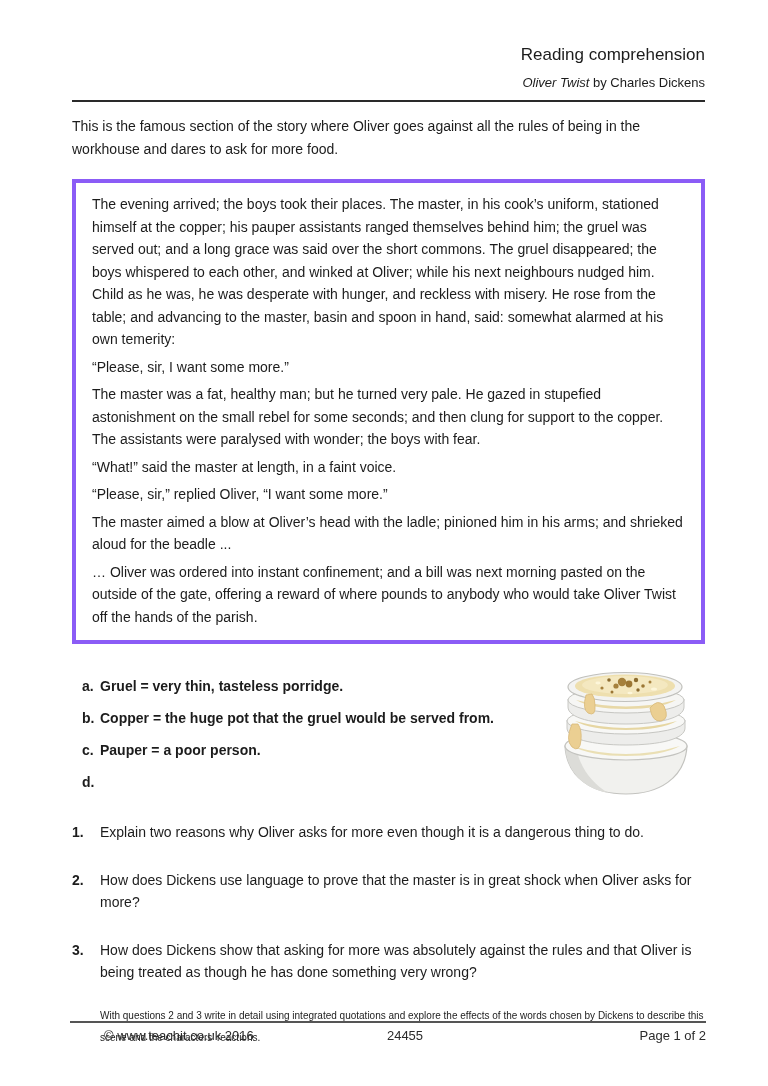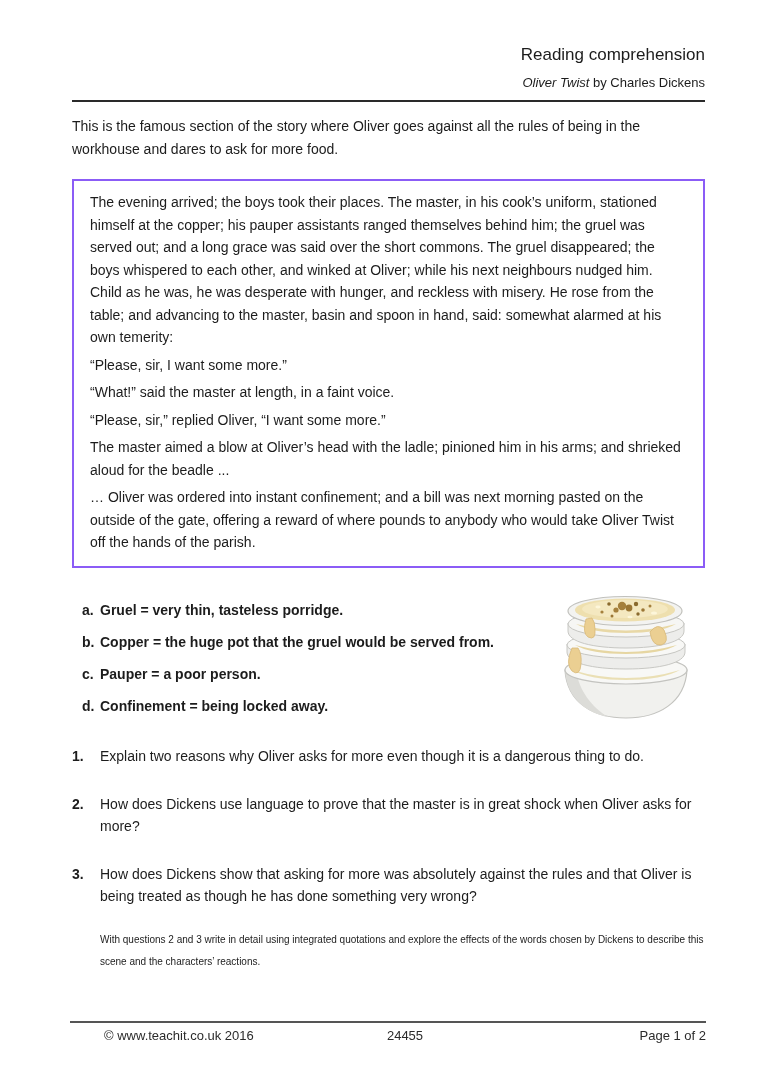--- a/index.html
+++ b/index.html
@@ -19,21 +19,21 @@
   .header .line2 { font-size: 13px; line-height: 26px; color: #1c1c1c; }
   .header .book { font-style: italic; }
   .header-rule { border: none; border-top: 2px solid #2a2a2a; margin: 4px 0 0 0; }
 
   
   .intro { margin: 13px 0 0 0; font-size: 14px; line-height: 23px; }
 
   
   .excerpt-box {
     margin-top: 18px;
-    border: 2px solid #8b5cf6;
+    border: 4px solid #8b5cf6;
     padding: 10px 16px 12px 16px;
     background: #ffffff;
   }
   .excerpt-box p { margin: 0 0 5px 0; font-size: 14px; line-height: 22.5px; }
   .excerpt-box p:last-child { margin-bottom: 0; }
 
   
   .vocab-row { display: flex; margin-top: 24px; align-items: flex-start; }
   .vocab-list { flex: 1 1 auto; margin: 8px 0 0 0; padding: 0; list-style: none; }
   .vocab-list li { display: flex; font-size: 14px; font-weight: bold; line-height: 20px; margin-bottom: 12px; }
@@ -64,20 +64,21 @@
       <div class="line1">Reading comprehension</div>
       <div class="line2"><span class="book">Oliver Twist</span><span> by Charles Dickens</span></div>
       <hr class="header-rule">
     </div>
 
     <p class="intro">This is the famous section of the story where Oliver goes against all the rules of being in the workhouse and dares to ask for more food.</p>
 
     <div class="excerpt-box">
       <p>The evening arrived; the boys took their places. The master, in his cook’s uniform, stationed himself at the copper; his pauper assistants ranged themselves behind him; the gruel was served out; and a long grace was said over the short commons. The gruel disappeared; the boys whispered to each other, and winked at Oliver; while his next neighbours nudged him. Child as he was, he was desperate with hunger, and reckless with misery. He rose from the table; and advancing to the master, basin and spoon in hand, said: somewhat alarmed at his own temerity:</p>
       <p>“Please, sir, I want some more.”</p>
+      <p>The master was a fat, healthy man; but he turned very pale. He gazed in stupefied astonishment on the small rebel for some seconds; and then clung for support to the copper. The assistants were paralysed with wonder; the boys with fear.</p>
       <p>“What!” said the master at length, in a faint voice.</p>
       <p>“Please, sir,” replied Oliver, “I want some more.”</p>
       <p>The master aimed a blow at Oliver’s head with the ladle; pinioned him in his arms; and shrieked aloud for the beadle ...</p>
       <p>… Oliver was ordered into instant confinement; and a bill was next morning pasted on the outside of the gate, offering a reward of where pounds to anybody who would take Oliver Twist off the hands of the parish.</p>
     </div>
 
     <div class="vocab-row">
       <ul class="vocab-list">
         <li>
           <span class="marker">a.</span>
@@ -86,21 +87,20 @@
         <li>
           <span class="marker">b.</span>
           <span>Copper = the huge pot that the gruel would be served from.</span>
         </li>
         <li>
           <span class="marker">c.</span>
           <span>Pauper = a poor person.</span>
         </li>
         <li>
           <span class="marker">d.</span>
-          <span>Confinement = being locked away.</span>
         </li>
       </ul>
 
       <div class="bowls-wrap">
         <svg width="152" height="135" viewBox="0 0 152 135" aria-hidden="true">
 
           <path d="M15 80 C17 113 44 128 76 128 C108 128 135 113 137 80 Z" fill="#f1f1ee" stroke="#c3c3bf" stroke-width="1.2"></path>
           <path d="M15 80 C17 110 40 124 62 127 C44 118 30 102 27 80 Z" fill="#dddddา" opacity="0"></path>
           <path d="M15 80 C17 110 38 123 58 127 C42 117 29 101 26 80 Z" fill="#dcdcd8"></path>
           <ellipse cx="76" cy="80" rx="61" ry="14" fill="#f8f8f6" stroke="#c3c3bf" stroke-width="1.2"></ellipse>

